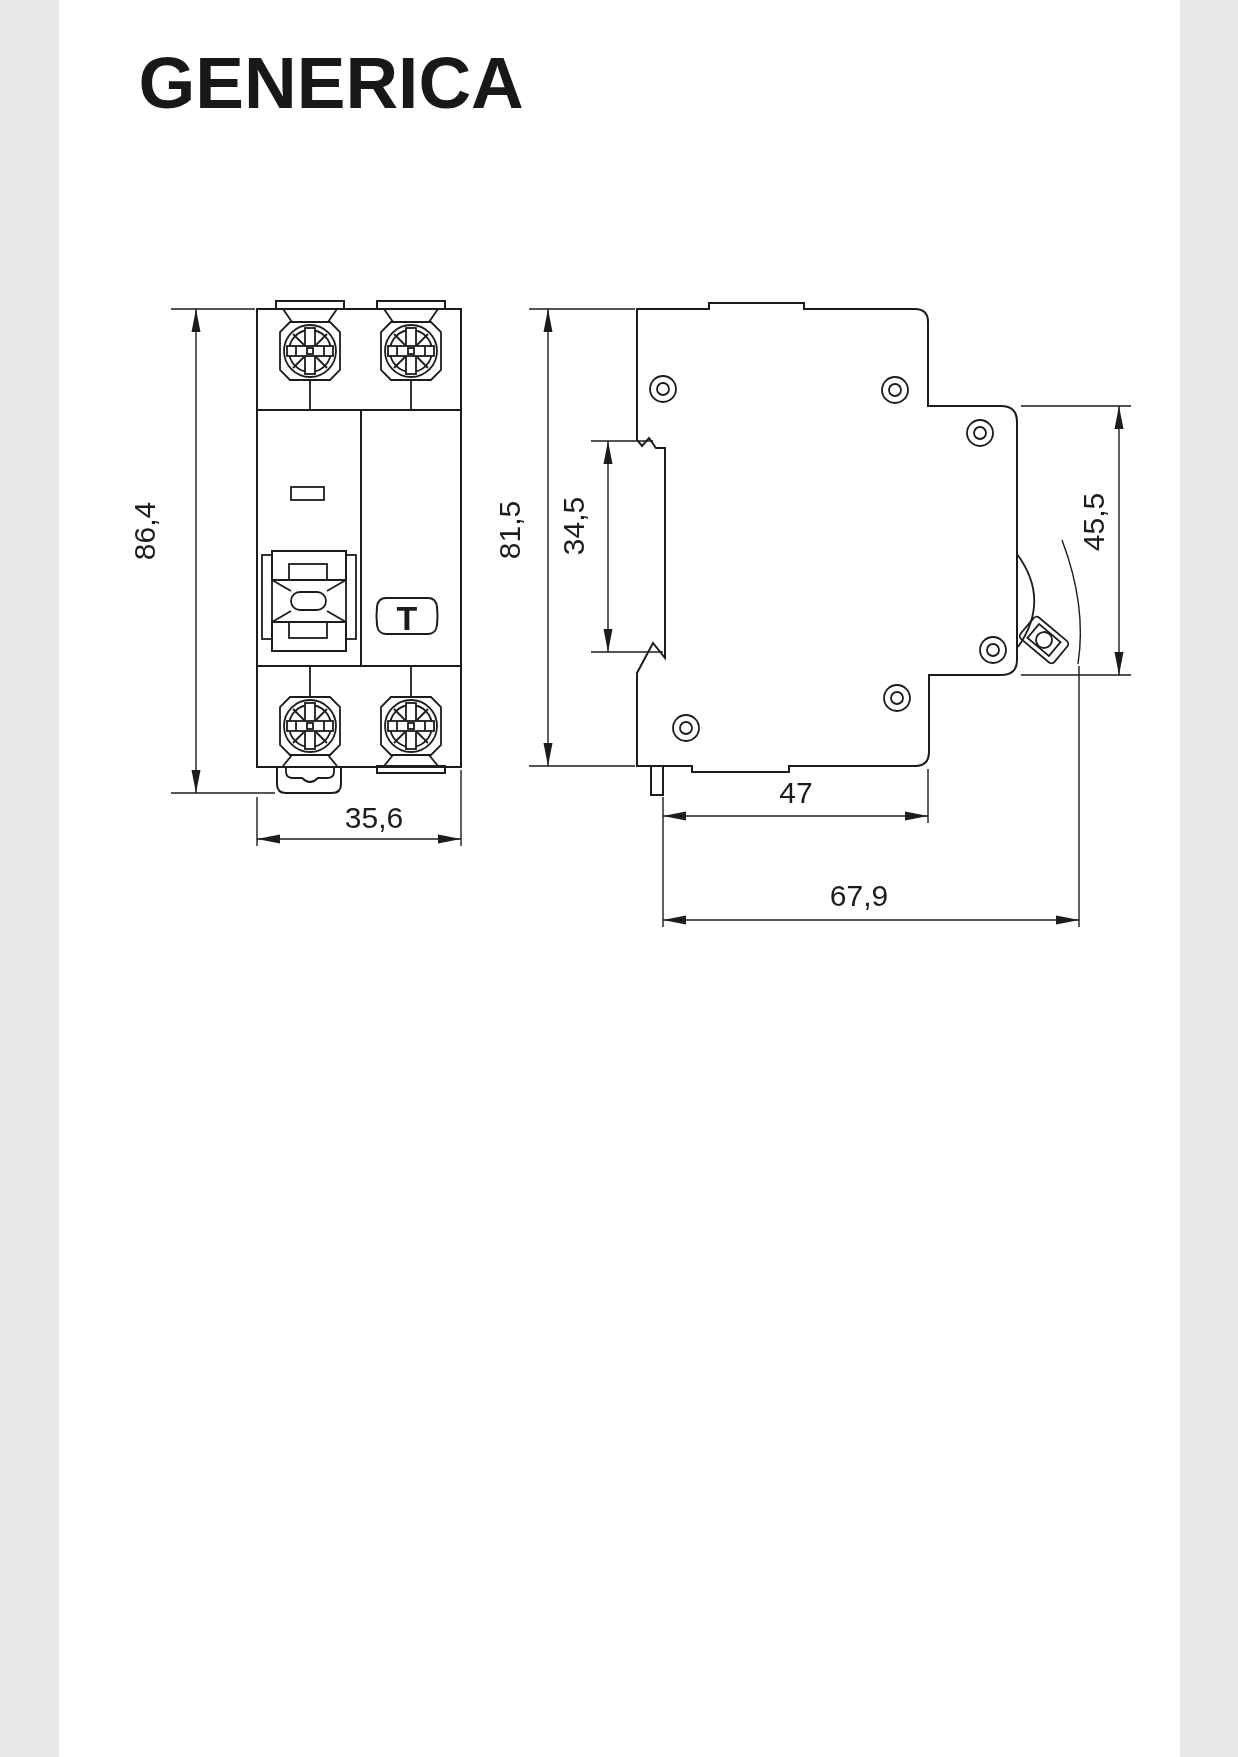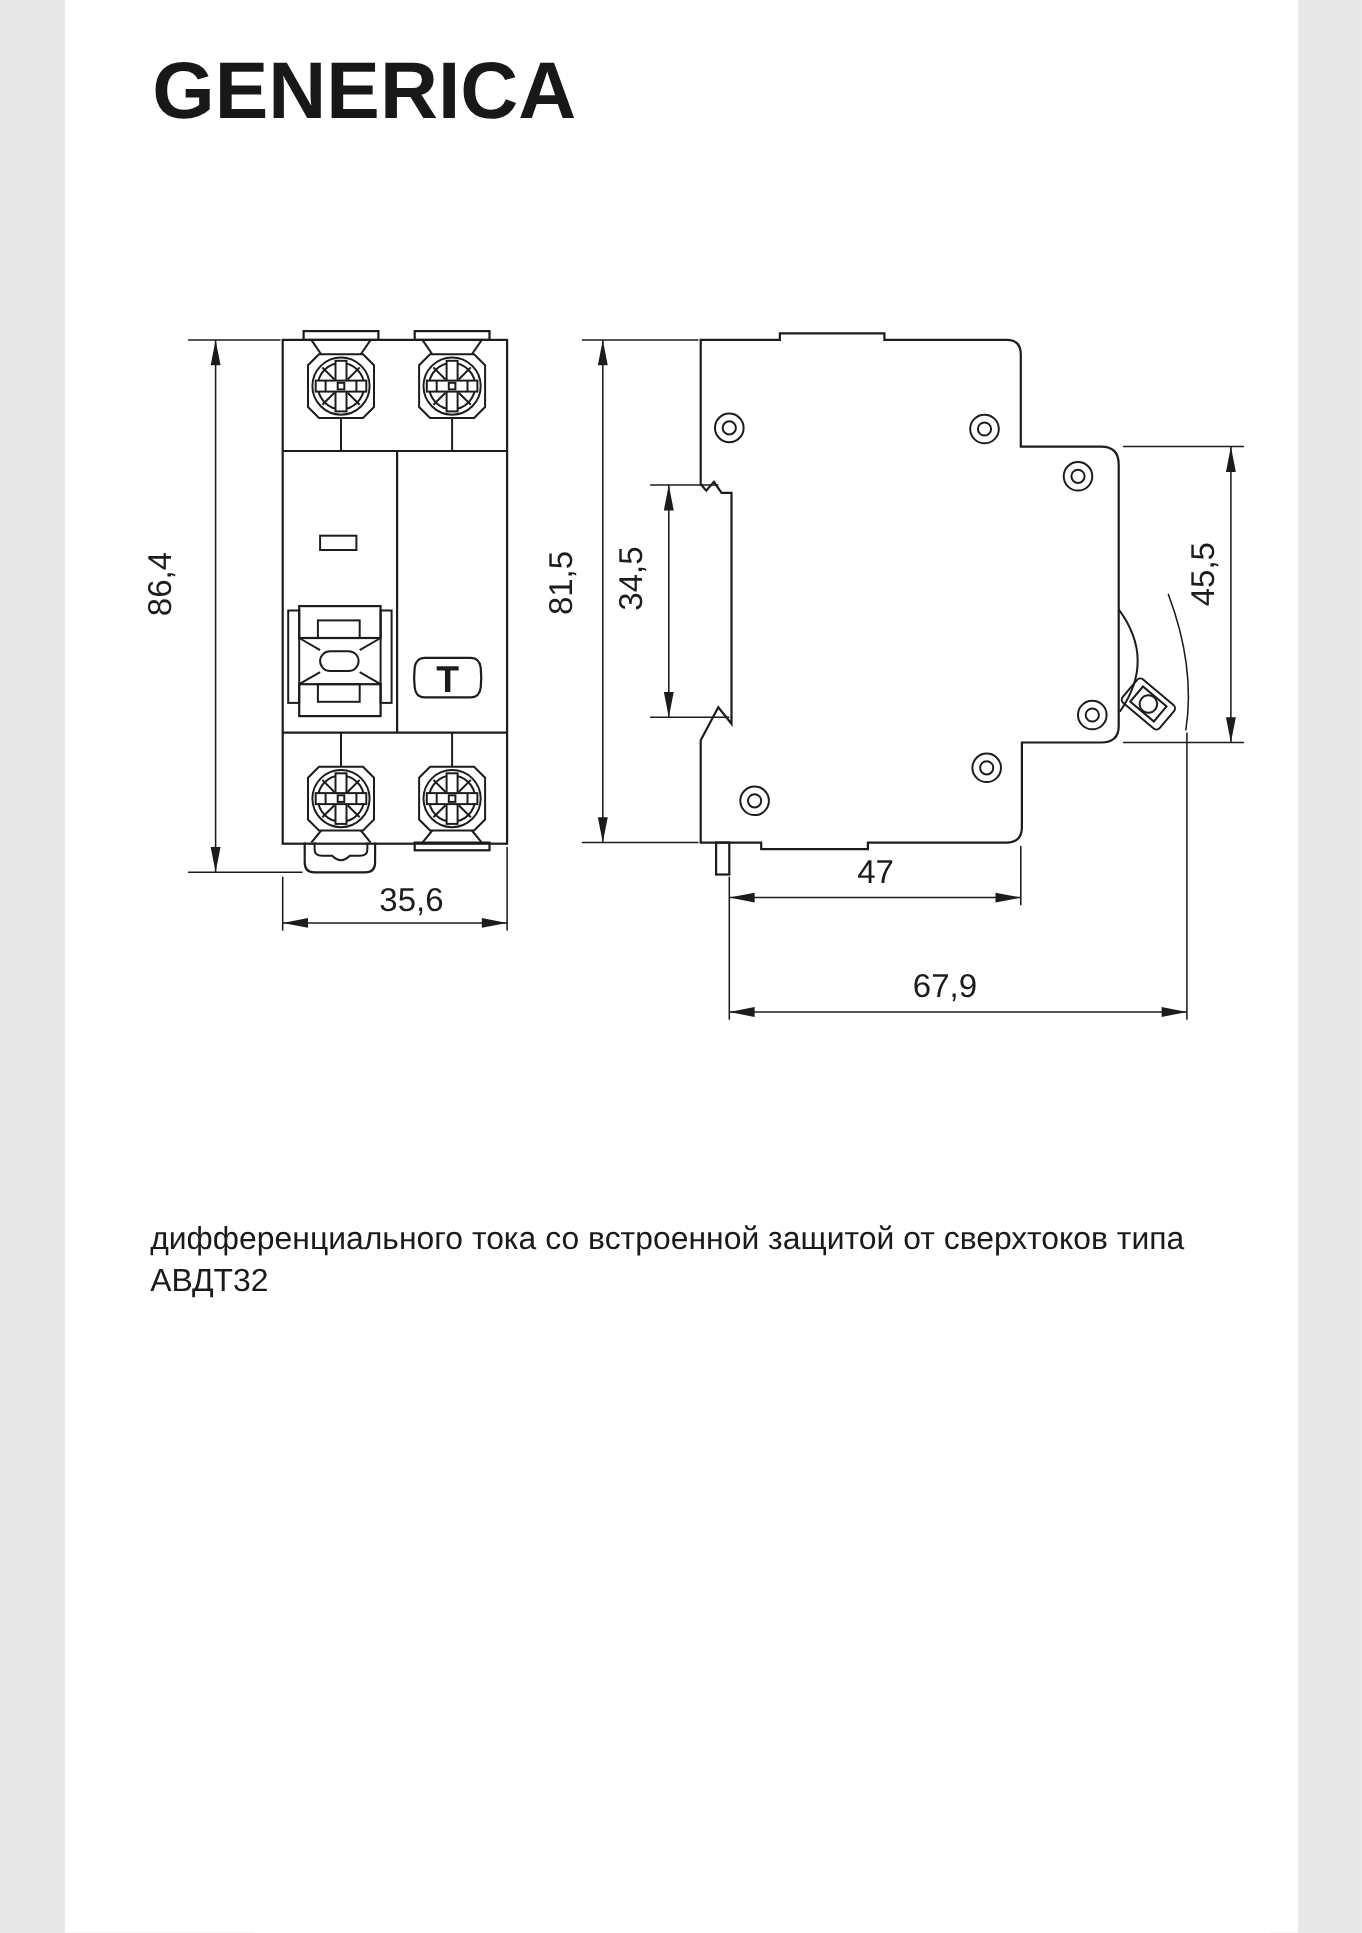--- a/index.html
+++ b/index.html
@@ -217,16 +217,15 @@
         <line class="dim" x1="1020" y1="666" x2="1020" y2="927"></line>
         <line class="dim" x1="604" y1="920" x2="1020" y2="920"></line>
         <polygon class="arrow" points="604,920 627,915.5 627,924.5"></polygon>
         <polygon class="arrow" points="1020,920 997,915.5 997,924.5"></polygon>
         <text class="dimtext" x="800" y="906" text-anchor="middle">67,9</text>
       </g>
     </g>
   </svg>
 
   <div class="caption">
-    <div>дифференциального тока со встроенной защитой от сверхтоков типа АВДТ32</div>
   </div>
 
 </div>
 
 </body></html>

